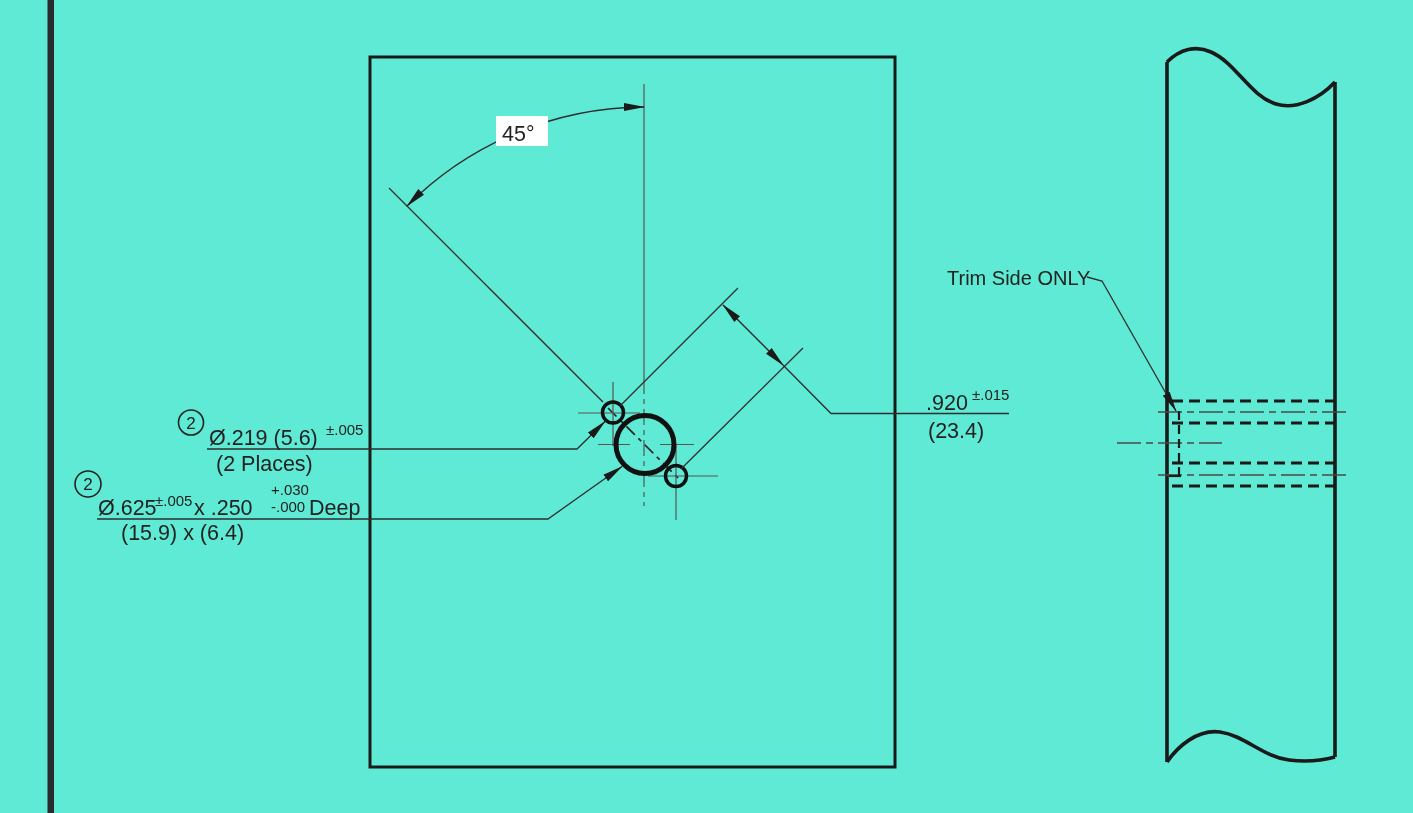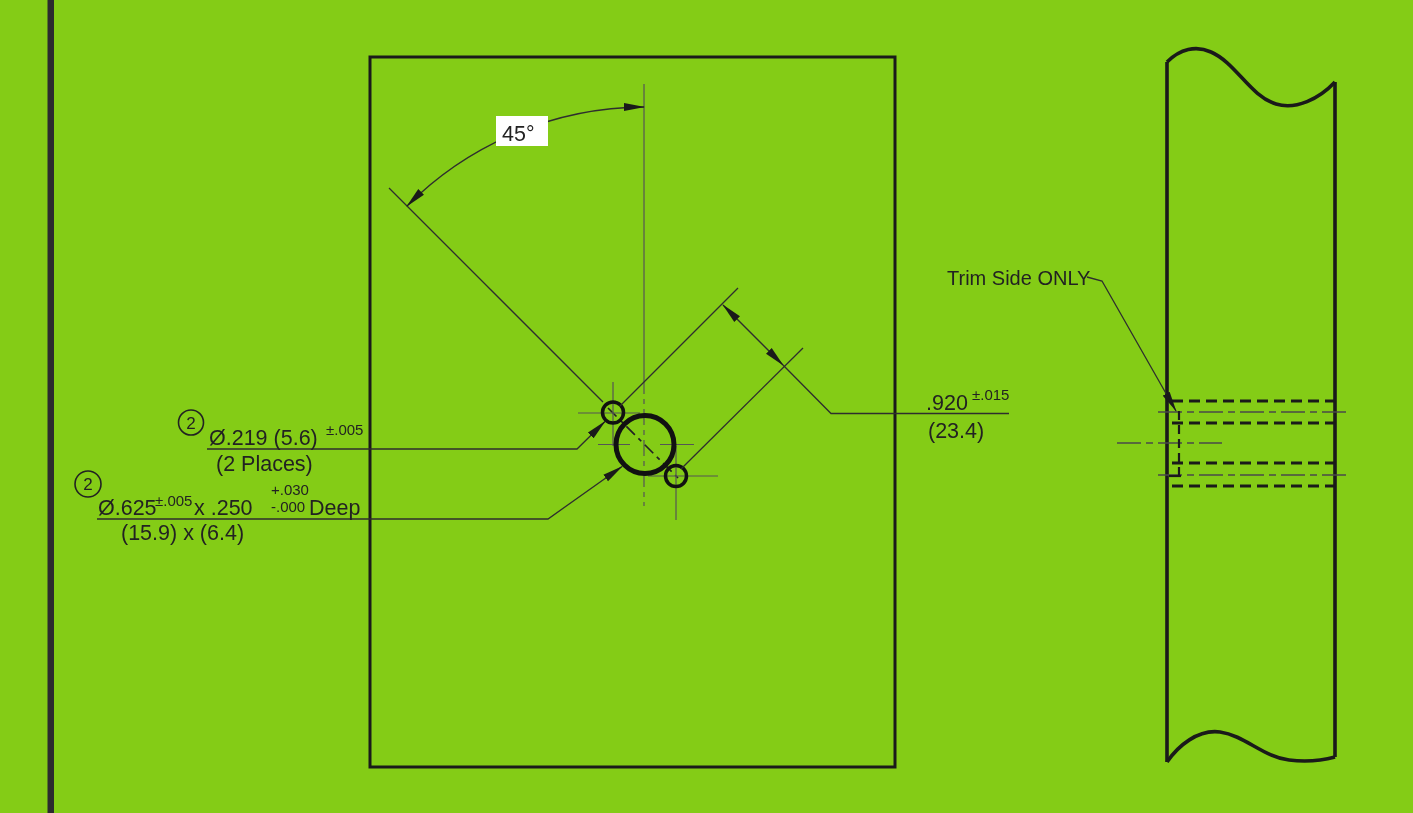--- a/index.html
+++ b/index.html
@@ -1,16 +1,16 @@
 <!DOCTYPE html>
 <html><head>
 <meta charset="utf-8">
 <style>
   html,body{margin:0;padding:0;background:#ffffff;}
-  .stage{position:relative;width:1413px;height:813px;background:#84cc16;overflow:hidden;}
+  .stage{position:relative;width:1413px;height:813px;background:#5eead4;overflow:hidden;}
   svg{position:absolute;left:0;top:0;}
   .t{font-family:"Liberation Sans","DejaVu Sans",sans-serif;fill:#222222;}
   .fs21{font-size:21.5px;}
   .fs15{font-size:15px;}
   .fs17{font-size:17px;}
   .fs20{font-size:20px;}
   .thick{stroke:#1a1a1a;stroke-width:3;fill:none;}
   .vthick{stroke:#1a1a1a;stroke-width:3.6;fill:none;}
   .thin{stroke:#2e2e2e;stroke-width:1.3;fill:none;}
   .cline{stroke:#555555;stroke-width:1.2;fill:none;}

